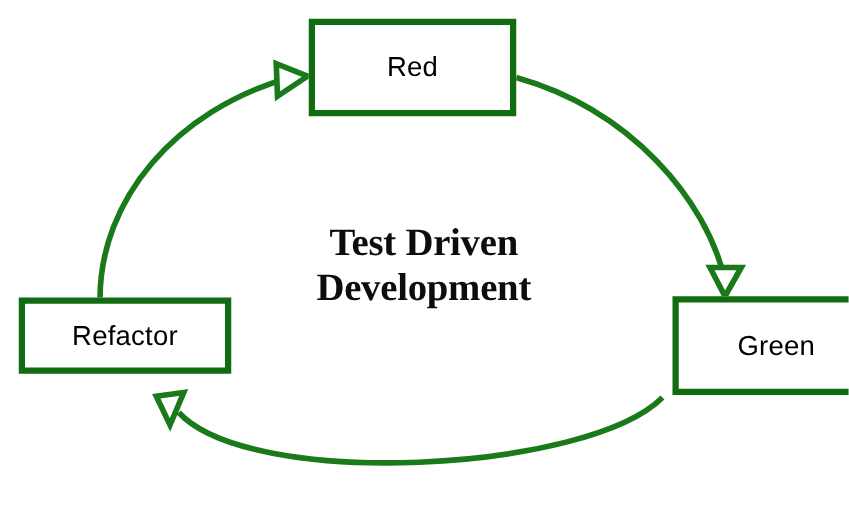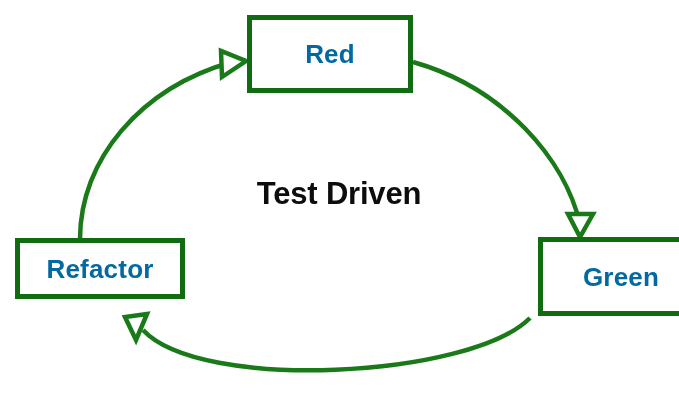--- a/index.html
+++ b/index.html
@@ -27,23 +27,23 @@
   .node-box {
     position: absolute;
     box-sizing: border-box;
     background: #ffffff;
     display: flex;
     align-items: center;
     justify-content: center;
   }
   .node-label {
     font-family: "Liberation Sans", sans-serif;
-    font-weight: bold;
-    font-size: 26px;
-    color: #0369a1;
+    font-weight: normal;
+    font-size: 22px;
+    color: #000000;
     letter-spacing: 0.2px;
     line-height: 1;
     white-space: nowrap;
   }
   #node-red {
     left: 247px;
     top: 15px;
     width: 166px;
     height: 78px;
   }
@@ -59,21 +59,21 @@
     top: 238px;
     width: 170px;
     height: 61px;
   }
   #center-title {
     position: absolute;
     left: 189px;
     top: 176px;
     width: 300px;
     text-align: center;
-    font-family: Liberation Sans, sans-serif;
+    font-family: Liberation Serif, serif;
     font-weight: bold;
     font-size: 31px;
     line-height: 1.16;
     color: #0d0d0d;
     letter-spacing: -0.2px;
   }
   #center-title .title-line {
     display: block;
   }
 </style>
@@ -103,15 +103,16 @@
   <div class="node-box" id="node-green" style="border: 5px solid #116b11;">
     <span class="node-label">Green</span>
   </div>
 
   <div class="node-box" id="node-refactor" style="border: 5px solid #116b11;">
     <span class="node-label">Refactor</span>
   </div>
 
   <div id="center-title">
     <span class="title-line">Test Driven</span>
+    <span class="title-line">Development</span>
   </div>
 
 </div>
 
 </body></html>

